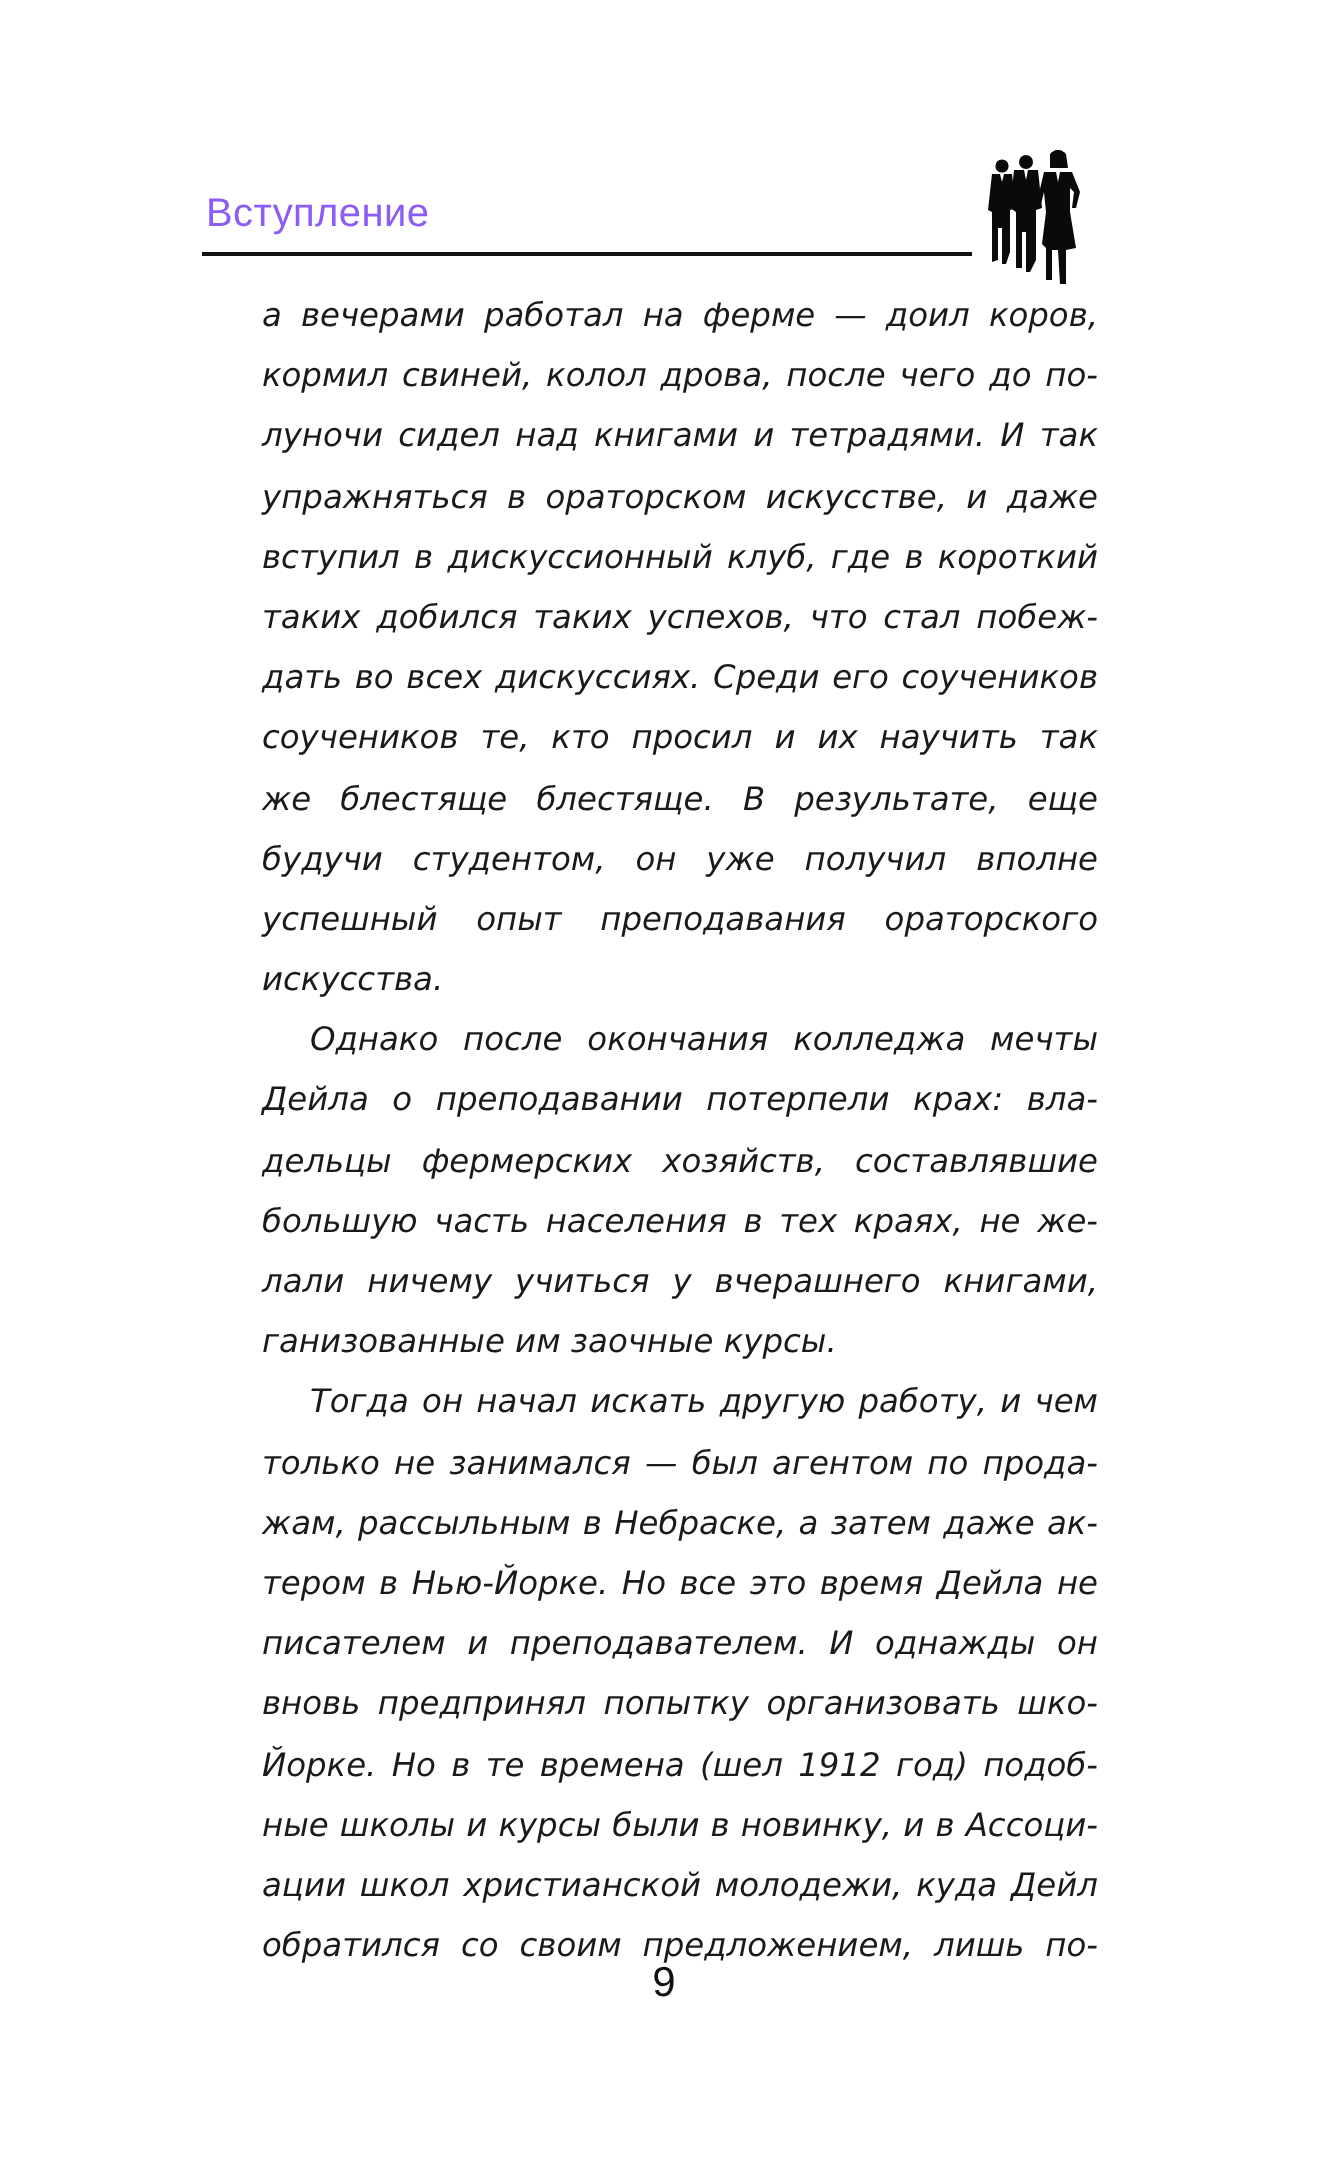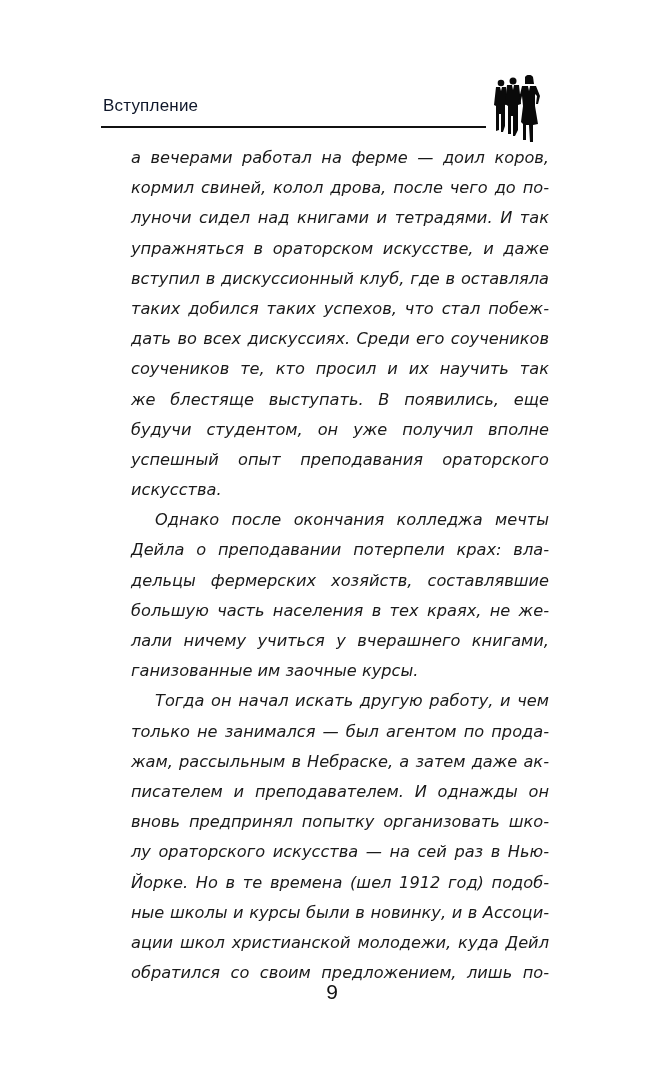--- a/index.html
+++ b/index.html
@@ -18,22 +18,22 @@
       left: 101px;
       top: 96px;
       width: 385px;
       height: 32px;
     }
     .header-title {
       position: absolute;
       left: 2px;
       top: 0px;
       font-family: "Liberation Sans", sans-serif;
-      font-size: 17px;
-      color: #0f172a;
+      font-size: 20px;
+      color: #8b5cf6;
       letter-spacing: 0.2px;
     }
     .header-rule {
       position: absolute;
       left: 0;
       top: 30px;
       width: 385px;
       height: 1.5px;
       background: #111;
     }
@@ -106,44 +106,44 @@
     <path d="M8 13 L9 17 L10 13 Z" fill="#ffffff"></path>
   </svg>
 </div>
 
 <div class="body-text" id="body-text">
     <div>
       <span class="line">а вечерами работал на ферме — доил коров,</span>
       <span class="line">кормил свиней, колол дрова, после чего до по-</span>
       <span class="line">луночи сидел над книгами и тетрадями. И так</span>
       <span class="line">упражняться в ораторском искусстве, и даже</span>
-      <span class="line">вступил в дискуссионный клуб, где в оставляла</span>
+      <span class="line">вступил в дискуссионный клуб, где в короткий</span>
       <span class="line">таких добился таких успехов, что стал побеж-</span>
       <span class="line">дать во всех дискуссиях. Среди его соучеников</span>
       <span class="line">соучеников те, кто просил и их научить так</span>
-      <span class="line">же блестяще выступать. В появились, еще</span>
+      <span class="line">же блестяще блестяще. В результате, еще</span>
       <span class="line">будучи студентом, он уже получил вполне</span>
       <span class="line">успешный опыт преподавания ораторского</span>
       <span class="line last">искусства.</span>
     </div>
     <div>
       <span class="line indent">Однако после окончания колледжа мечты</span>
       <span class="line">Дейла о преподавании потерпели крах: вла-</span>
       <span class="line">дельцы фермерских хозяйств, составлявшие</span>
       <span class="line">большую часть населения в тех краях, не же-</span>
       <span class="line">лали ничему учиться у вчерашнего книгами,</span>
       <span class="line last">ганизованные им заочные курсы.</span>
     </div>
     <div>
       <span class="line indent">Тогда он начал искать другую работу, и чем</span>
       <span class="line">только не занимался — был агентом по прода-</span>
       <span class="line">жам, рассыльным в Небраске, а затем даже ак-</span>
+      <span class="line">тером в Нью-Йорке. Но все это время Дейла не</span>
       <span class="line">писателем и преподавателем. И однажды он</span>
       <span class="line">вновь предпринял попытку организовать шко-</span>
-      <span class="line">лу ораторского искусства — на сей раз в Нью-</span>
       <span class="line">Йорке. Но в те времена (шел 1912 год) подоб-</span>
       <span class="line">ные школы и курсы были в новинку, и в Ассоци-</span>
       <span class="line">ации школ христианской молодежи, куда Дейл</span>
       <span class="line">обратился со своим предложением, лишь по-</span>
     </div>
   </div>
 
 <div class="page-number">9</div>
 
 </body></html>

